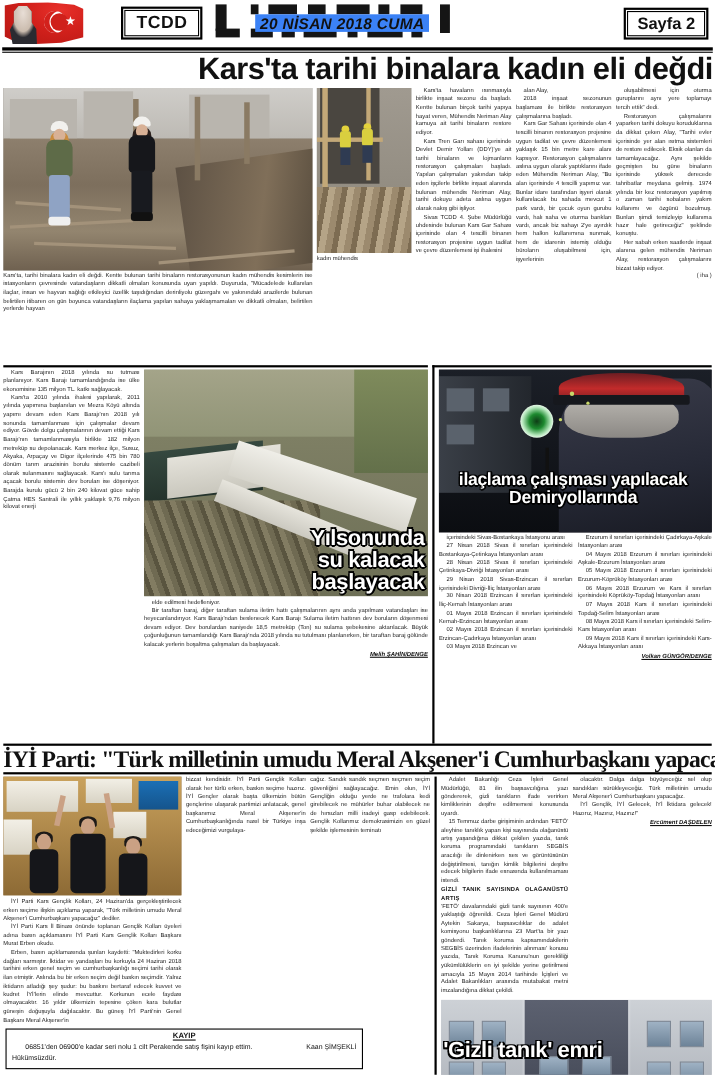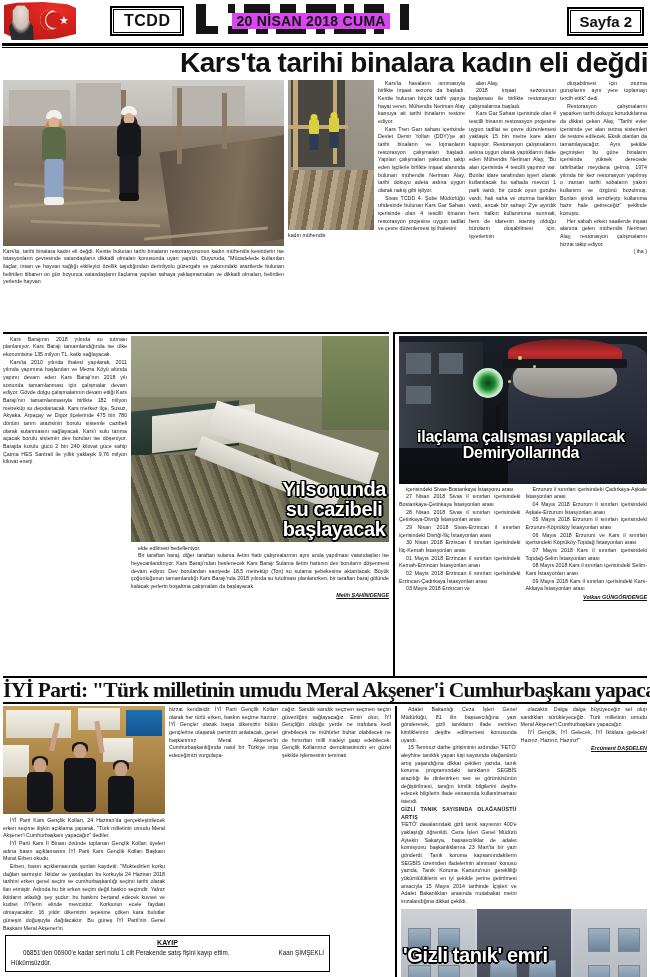--- a/index.html
+++ b/index.html
@@ -87,24 +87,25 @@
     margin: 0 8px;
     overflow: hidden;
   }
   .date-band .blocks {
     position: absolute; inset: 0;
   }
   .date-band .blk { position: absolute; background: #151515; }
   .date-text {
     position: absolute;
     left: 40px; top: 11px;
+    font-style: italic;
     font-weight: bold;
     font-size: 14px;
     letter-spacing: 0.3px;
-    background: #d946ef;
+    background: #3b82f6;
     padding: 0 4px;
     z-index: 4;
     white-space: nowrap;
   }
   .sayfa-box {
     border: 2px solid #000;
     padding: 1px;
     margin-right: 2px;
   }
   .sayfa-box .inner {
@@ -248,21 +249,21 @@
   .dm-spill2 { position:absolute; left:24%; top:62%; width:58%; height:10%;
                background: linear-gradient(#e6e4dc,#cbc9c0); transform: rotate(22deg); }
   .dm-rock   { position:absolute; left:0; top:58%; width:62%; height:42%;
                background: repeating-linear-gradient(70deg,#6f6a52 0 5px,#59543f 5px 9px,#827c62 9px 14px); }
   .dm-green  { position:absolute; right:0; top:0; width:26%; height:46%;
                background: linear-gradient(#7f8b5c,#63704a); }
 
   .dam-kicker {
     position: absolute;
     right: 3px; bottom: 3px;
-    text-align: center;
+    text-align: right;
     z-index: 5;
   }
   .dam-kicker span {
     display: block;
     font-family: "Liberation Sans", sans-serif;
     font-weight: bold;
     font-size: 20px;
     line-height: 1.0;
     color: #fff;
     letter-spacing: -0.4px;
@@ -571,21 +572,21 @@
         <div class="dm-field1"></div>
         <div class="dm-field2"></div>
         <div class="dm-green"></div>
         <div class="dm-water"></div>
         <div class="dm-rock"></div>
         <div class="dm-wall"></div>
         <div class="dm-spill"></div>
         <div class="dm-spill2"></div>
         <div class="dam-kicker">
           <span>Yılsonunda</span>
-          <span>su cazibeli</span>
+          <span>su kalacak</span>
           <span>başlayacak</span>
         </div>
       </div>
       <div class="body-col" style="margin-top:3px;">
           <p>elde edilmesi hedefleniyor.</p>
           <p>Bir taraftan baraj, diğer taraftan sulama iletim hattı çalışmalarının aynı anda yapılması vatandaşları ise heyecanlandırıyor. Kars Barajı'ndan beslenecek Kars Barajı Sulama iletim hattının dev boruların döşenmesi devam ediyor. Dev borulardan saniyede 18,5 metreküp (Ton) su sulama şebekesine aktarılacak. Büyük çoğunluğunun tamamlandığı Kars Barajı'nda 2018 yılında su tutulması planlanırken, bir taraftan baraj gölünde kalacak yerlerin boşaltma çalışmaları da başlayacak.</p>
         </div>
       <div class="byline">Melih ŞAHİN/DENGE</div>
     </div>
   </div>

